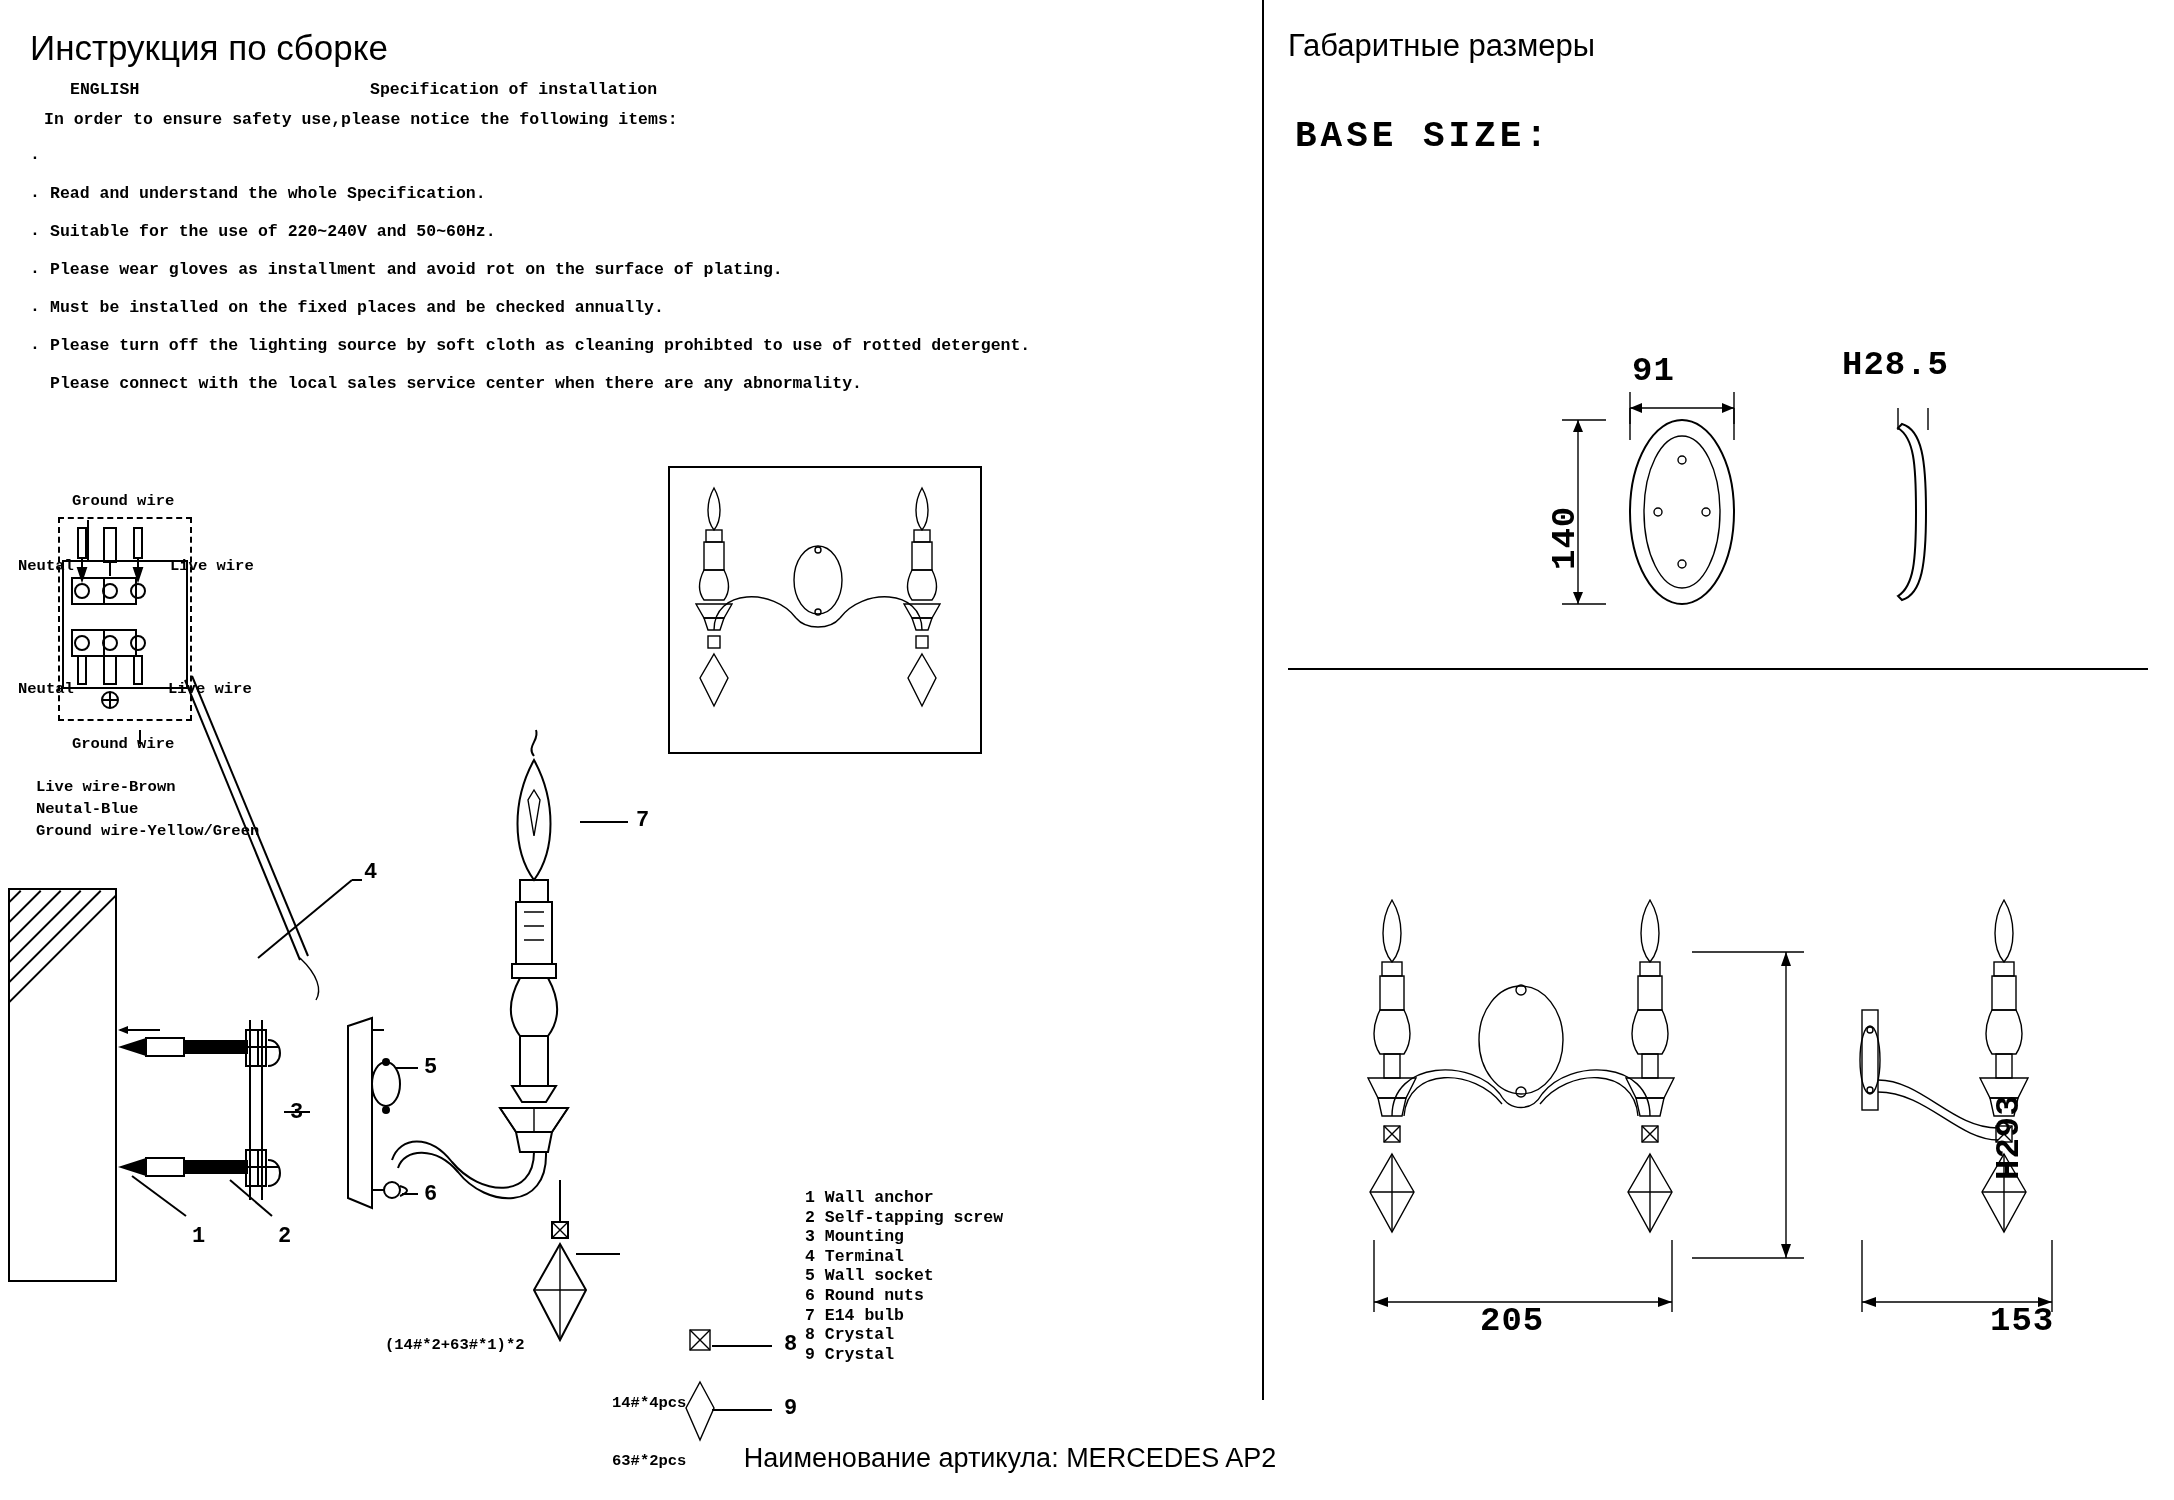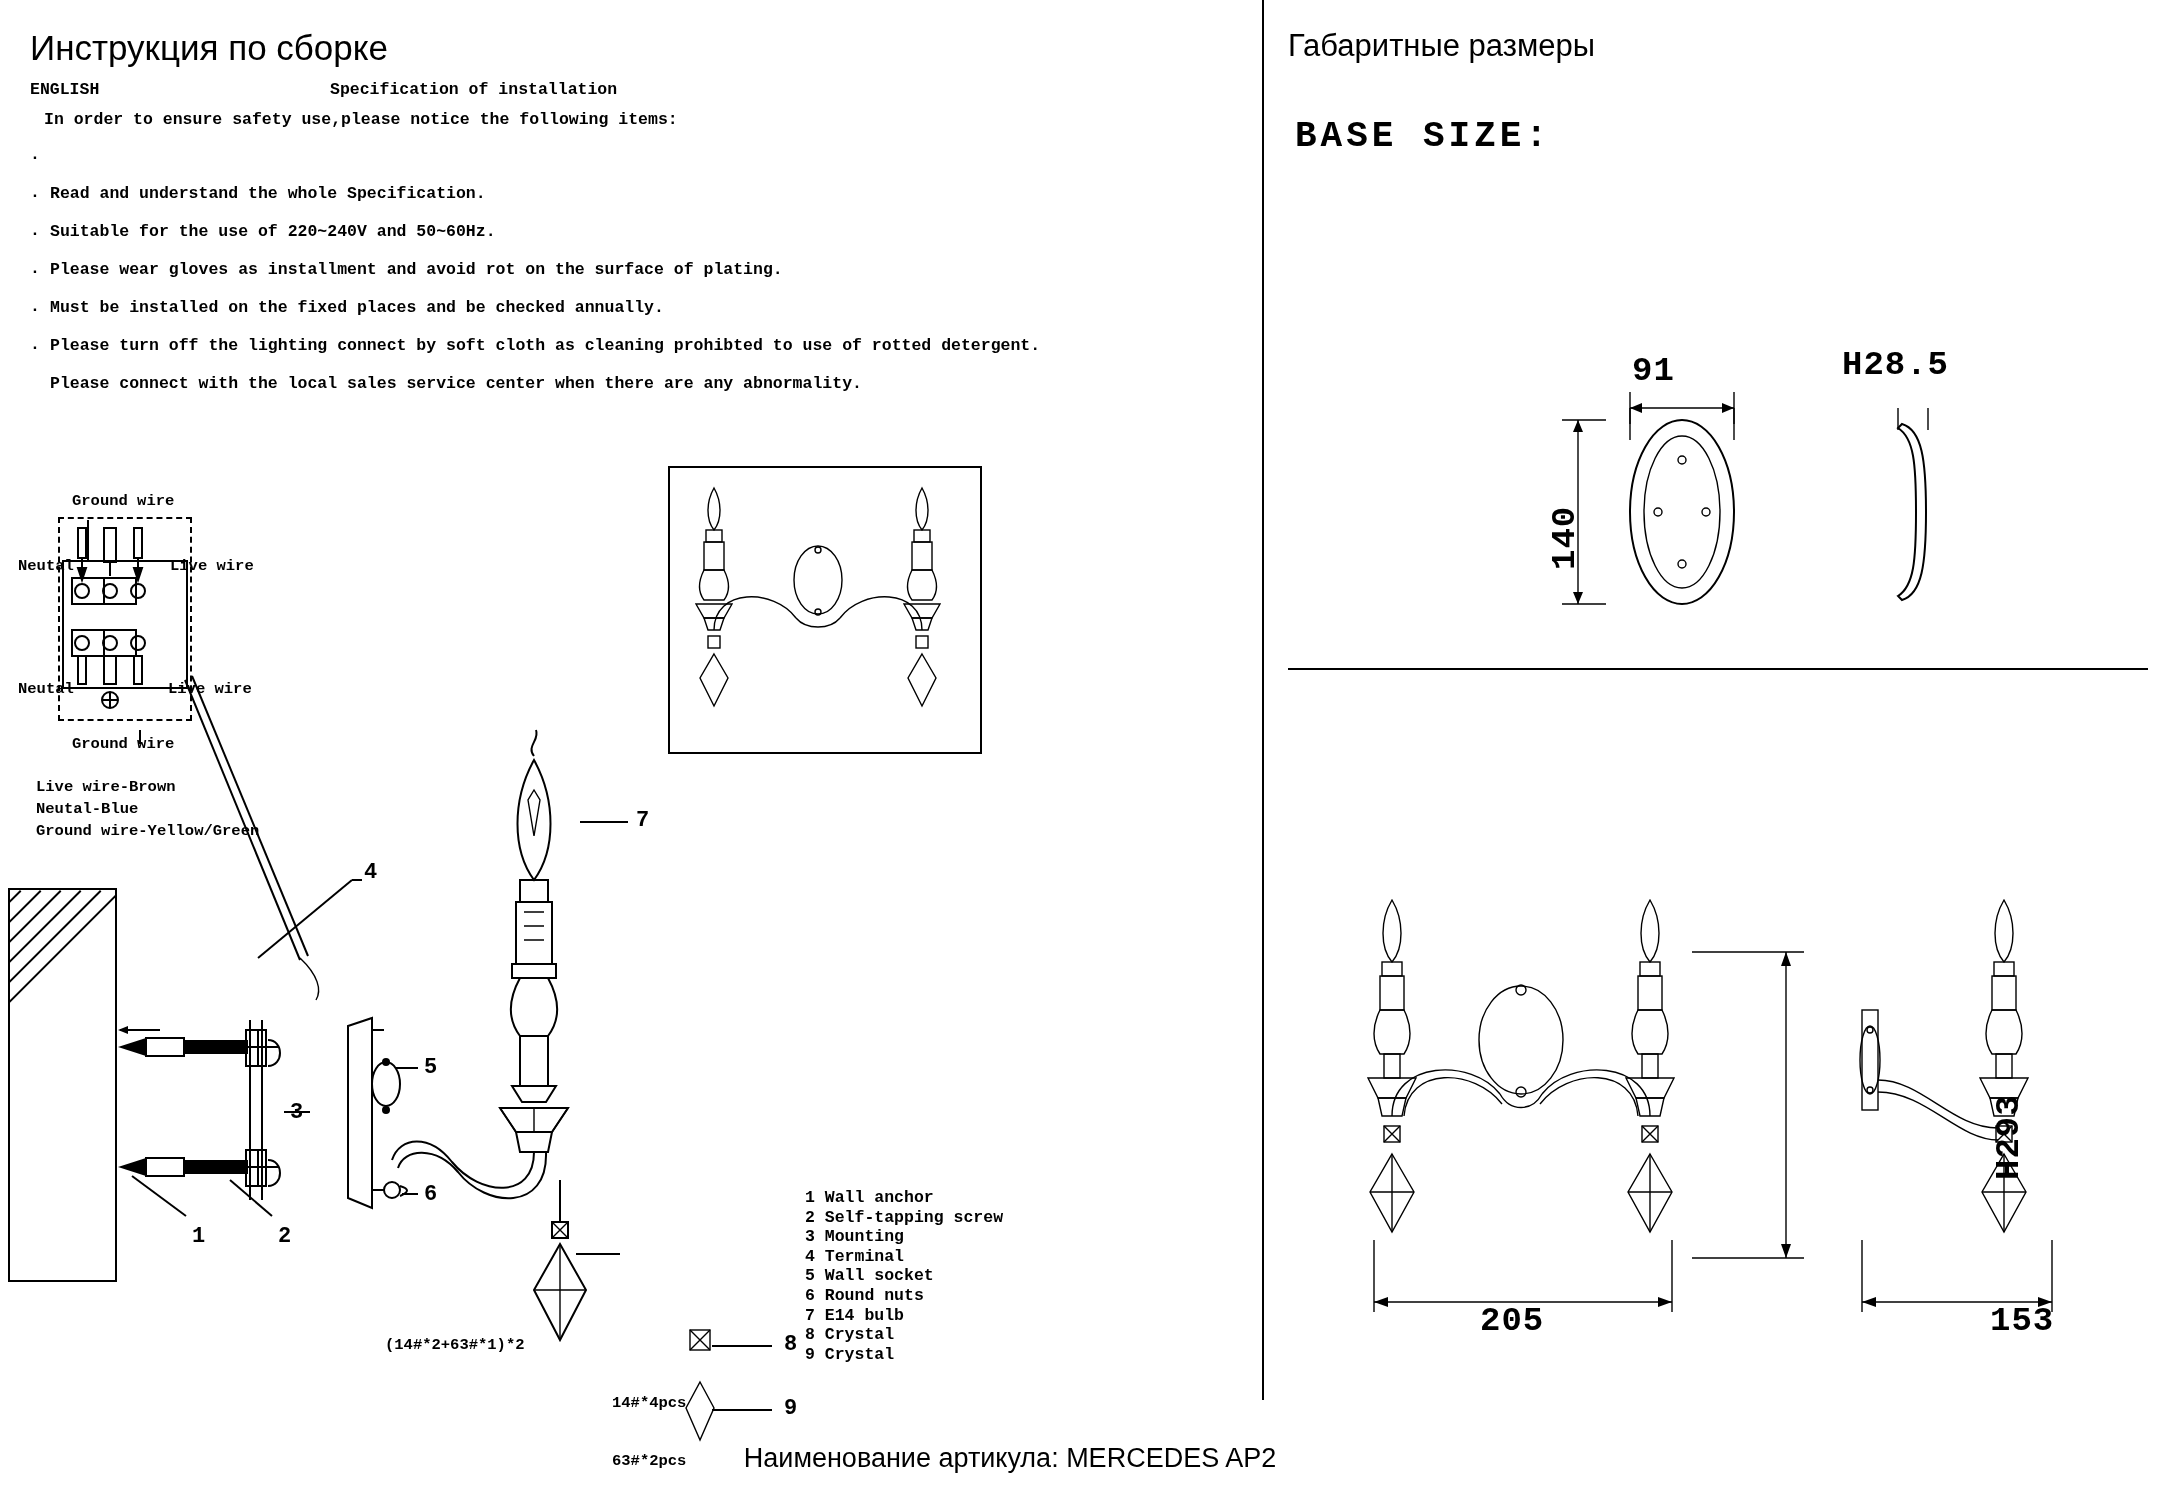--- a/index.html
+++ b/index.html
@@ -16,21 +16,21 @@
   .h-right{position:absolute;left:1288px;top:28px;font-size:31px;}
   .h-base{position:absolute;left:1295px;top:116px;font-size:36px;font-weight:bold;
           letter-spacing:4px;font-family:"Liberation Mono", monospace;}
   .h-fix{position:absolute;left:1295px;top:748px;font-size:36px;font-weight:bold;
          letter-spacing:4px;font-family:"Liberation Mono", monospace;}
 
   
   .spec{position:absolute;left:30px;top:82px;width:1030px;
         font-family:"Liberation Mono", monospace;font-weight:bold;font-size:16.5px;line-height:1.0;}
   .spec .row{position:relative;margin-bottom:0px;}
-  .spec .title-row{height:30px;}
+  .spec .title-row{height:30px;margin-left:40px;}
   .spec .t1{position:absolute;left:0;top:0;}
   .spec .t2{position:absolute;left:300px;top:0;}
   .spec .lead{position:absolute;left:14px;top:0;}
   .lead-row{height:38px;}
   .spec .bullet-row{height:38px;}
   .spec .bullet{position:absolute;left:0;top:0;}
   .spec .btxt{position:absolute;left:20px;top:0;margin-top:36px;}
 
   
   .t{position:absolute;font-family:"Liberation Mono", monospace;font-weight:bold;font-size:15.5px;white-space:nowrap;}
@@ -94,21 +94,21 @@
     <div class="row bullet-row">
       <span class="bullet">·</span>
       <span class="btxt">Please wear gloves as installment and avoid rot on the surface of plating.</span>
     </div>
     <div class="row bullet-row">
       <span class="bullet">·</span>
       <span class="btxt">Must be installed on the fixed places and be checked annually.</span>
     </div>
     <div class="row bullet-row">
       <span class="bullet">·</span>
-      <span class="btxt">Please turn off the lighting connect by soft cloth as cleaning prohibted to use of rotted detergent.</span>
+      <span class="btxt">Please turn off the lighting source by soft cloth as cleaning prohibted to use of rotted detergent.</span>
     </div>
     <div class="row bullet-row">
       <span class="bullet">·</span>
       <span class="btxt">Please connect with the local sales service center when there are any abnormality.</span>
     </div>
   </div>
 
   <div class="termbox"></div>
   <div class="termbox2"></div>
 

